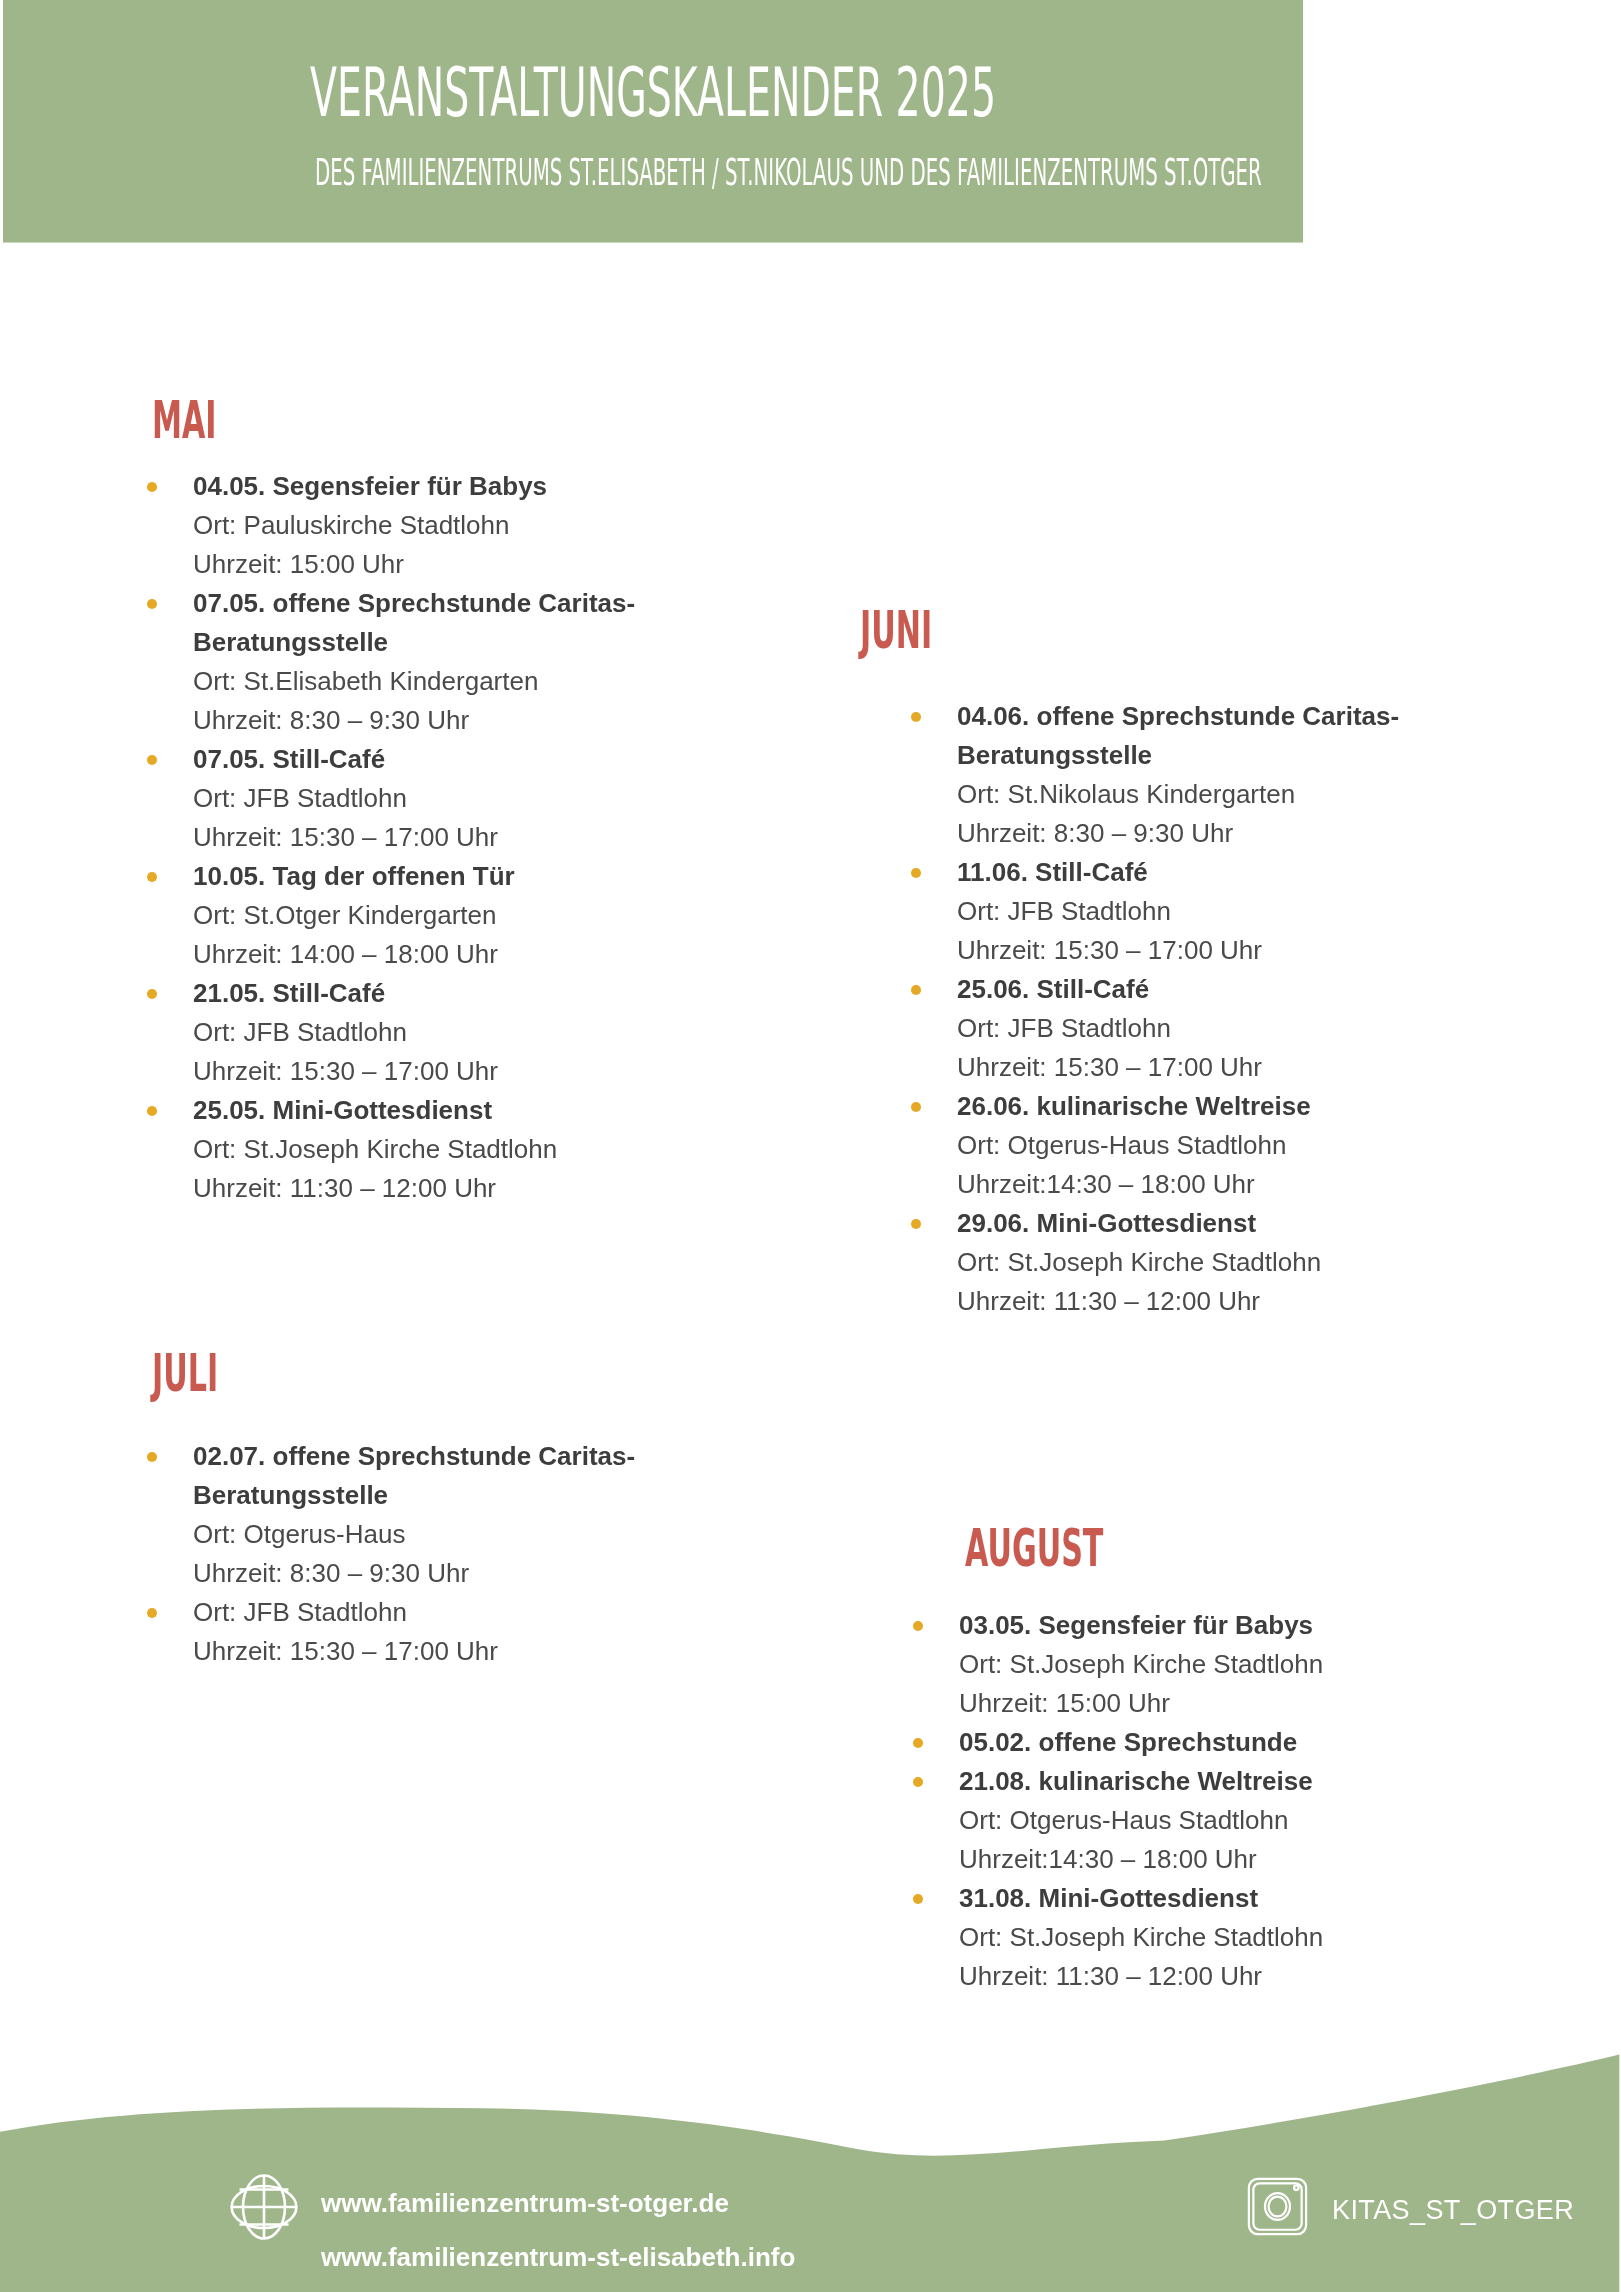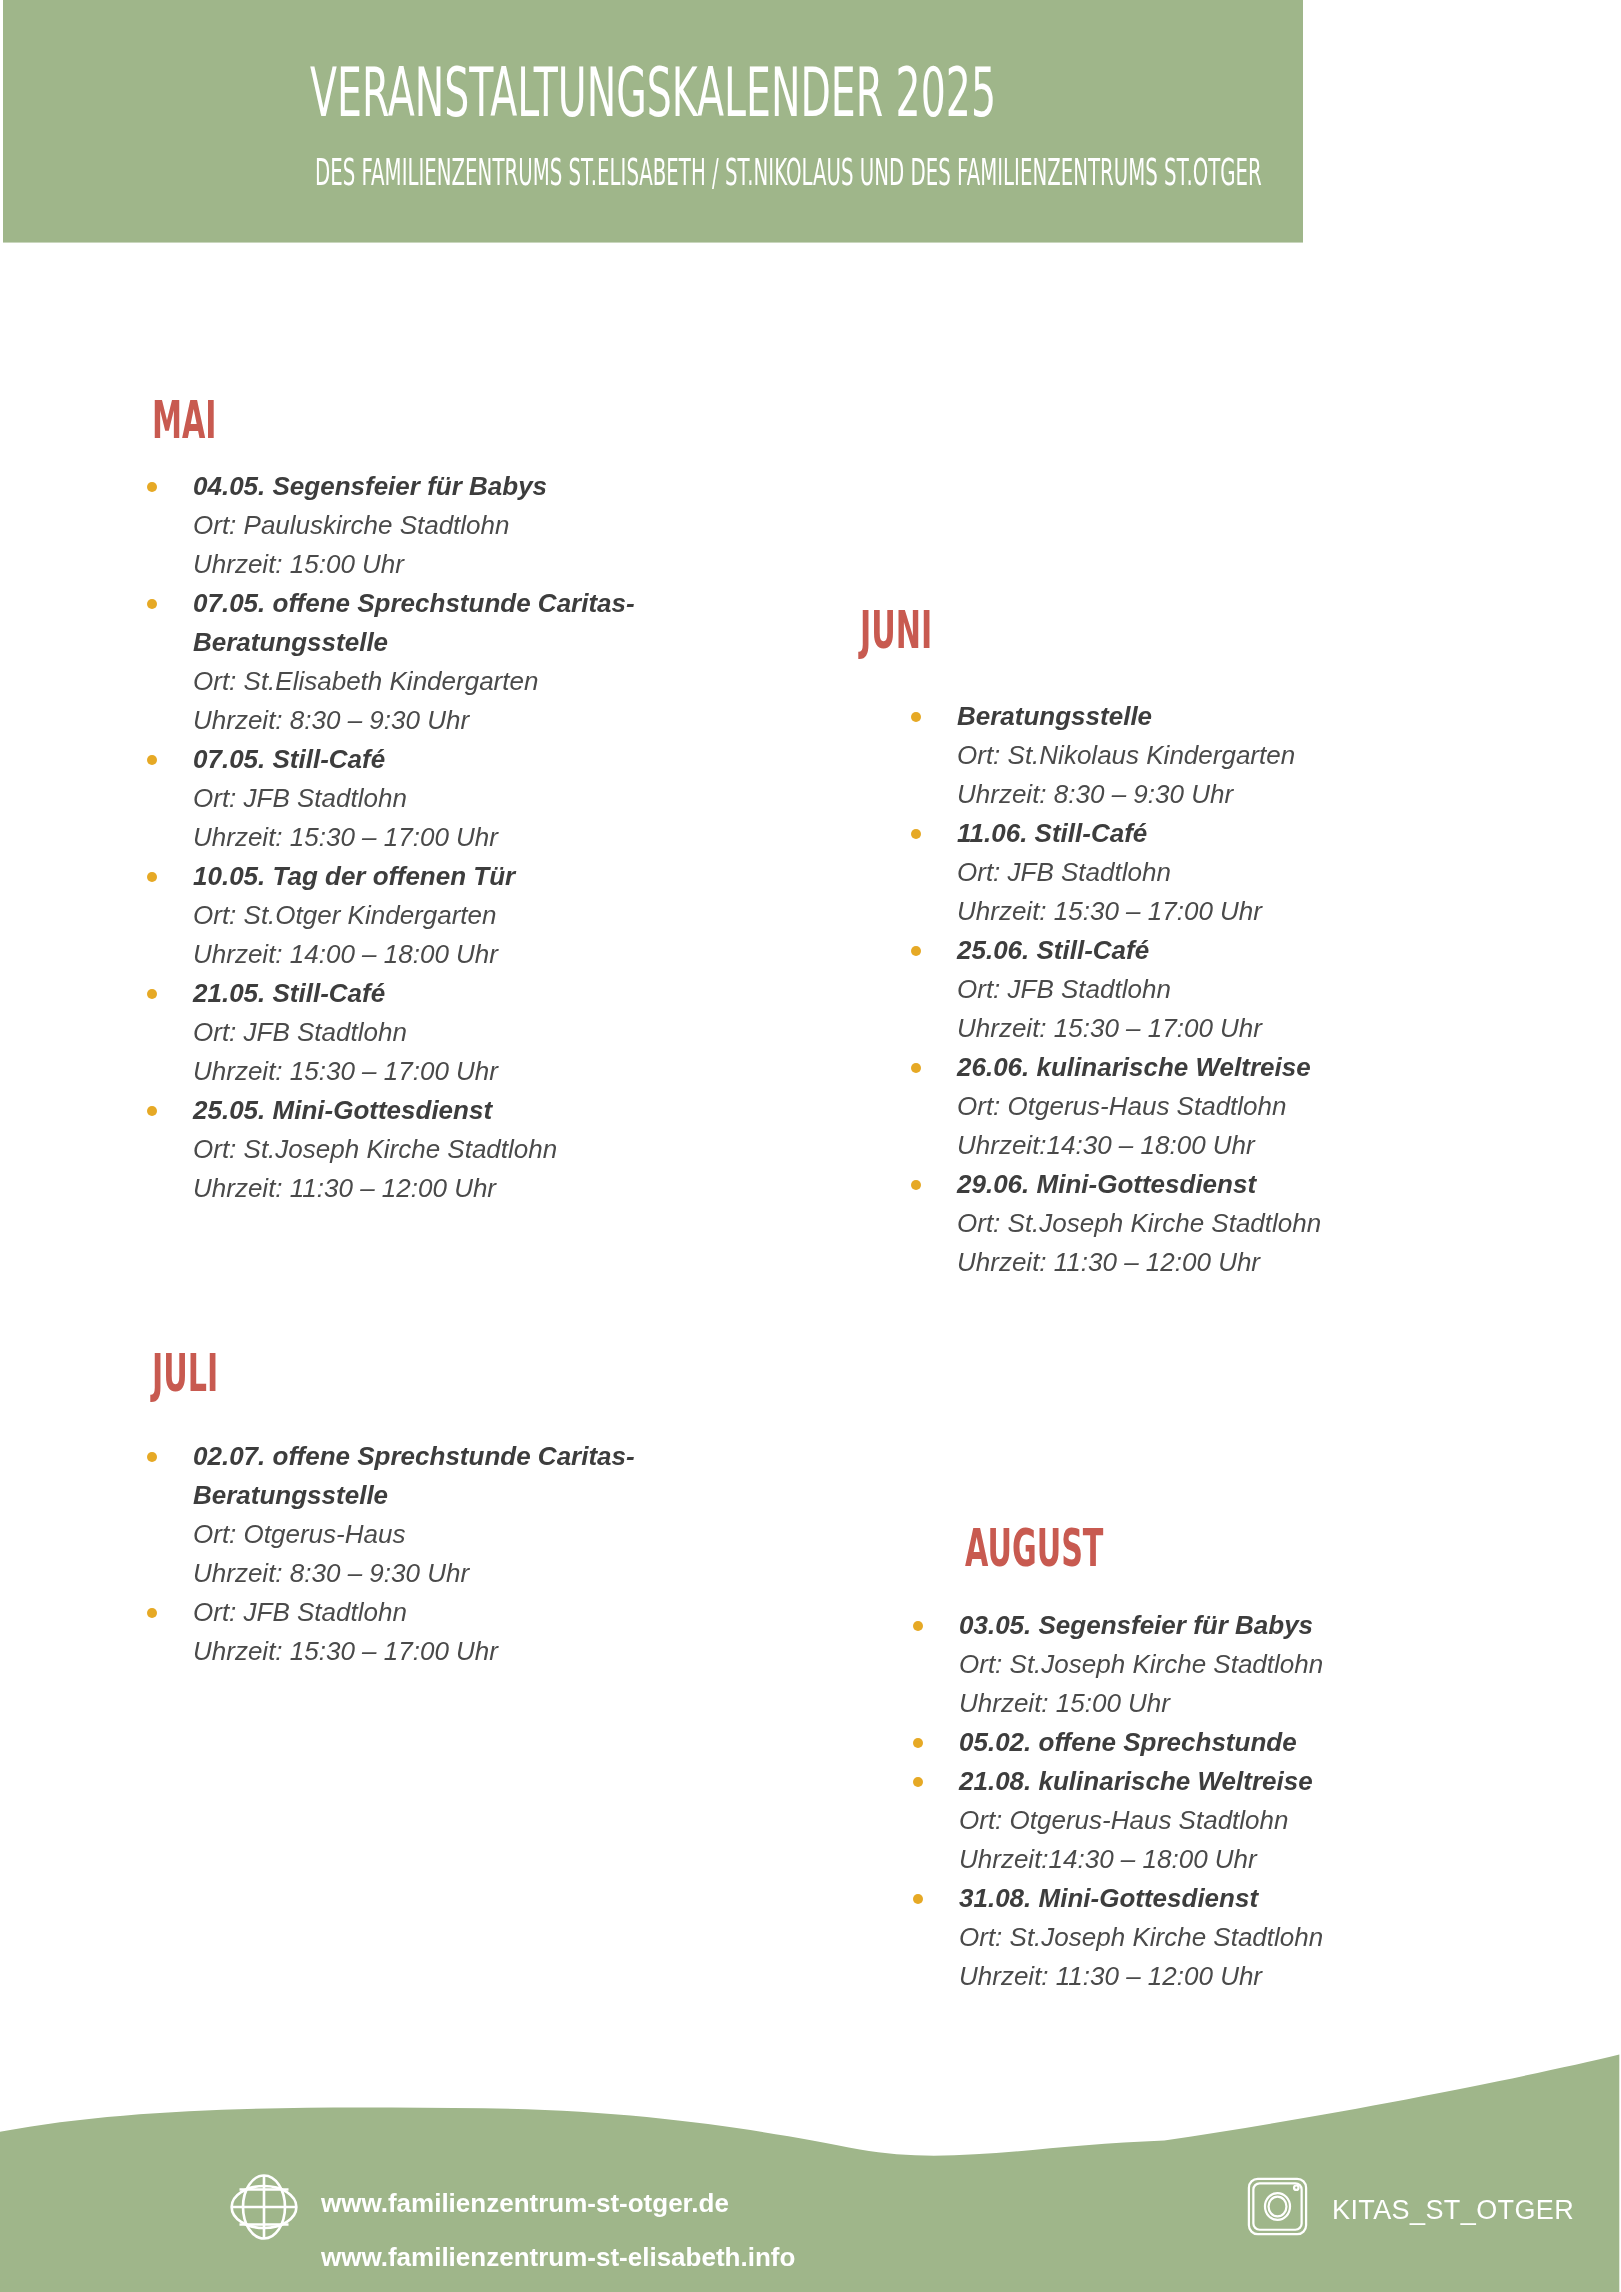--- a/index.html
+++ b/index.html
@@ -35,21 +35,21 @@
   }
   .month-title {
     color: #C85A50;
     font-family: "DejaVu Sans", sans-serif;
     font-size: 52px; line-height: 59px;
     transform: scaleX(0.58); transform-origin: 0 50%;
     white-space: nowrap;
     margin: 0;
   }
   .events { list-style: none; margin: 0; padding: 0; position: absolute; }
-  .event { position: relative; padding-left: 46px; font-style: italic; }
+  .event { position: relative; padding-left: 46px; }
   .bullet {
     position: absolute; left: 0; top: 15px;
     width: 9.9px; height: 9.9px; border-radius: 50%;
     background: #E6A925;
   }
   .line { font-size: 26px; line-height: 39px; white-space: nowrap; }
   .line.head { font-weight: bold; color: #3d3d3d; }
   .line.sub { font-weight: normal; color: #4a4a4a; }
 
   .footer-wave { position: absolute; left: 0; top: 2042px; width: 1622px; height: 251px; }
@@ -116,20 +116,21 @@
     <div class="line sub">Uhrzeit: 11:30 – 12:00 Uhr</div>
   </li>
 </ul>
 
 <section class="month" style="left:860px; top:601px;">
   <h2 class="month-title">JUNI</h2>
 </section>
 <ul class="events" style="left:911px; top:697px;">
   <li class="event">
     <span class="bullet"></span>
+    <div class="line head">04.06. offene Sprechstunde Caritas-</div>
     <div class="line head">Beratungsstelle</div>
     <div class="line sub">Ort: St.Nikolaus Kindergarten</div>
     <div class="line sub">Uhrzeit: 8:30 – 9:30 Uhr</div>
   </li>
   <li class="event">
     <span class="bullet"></span>
     <div class="line head">11.06. Still-Café</div>
     <div class="line sub">Ort: JFB Stadtlohn</div>
     <div class="line sub">Uhrzeit: 15:30 – 17:00 Uhr</div>
   </li>

